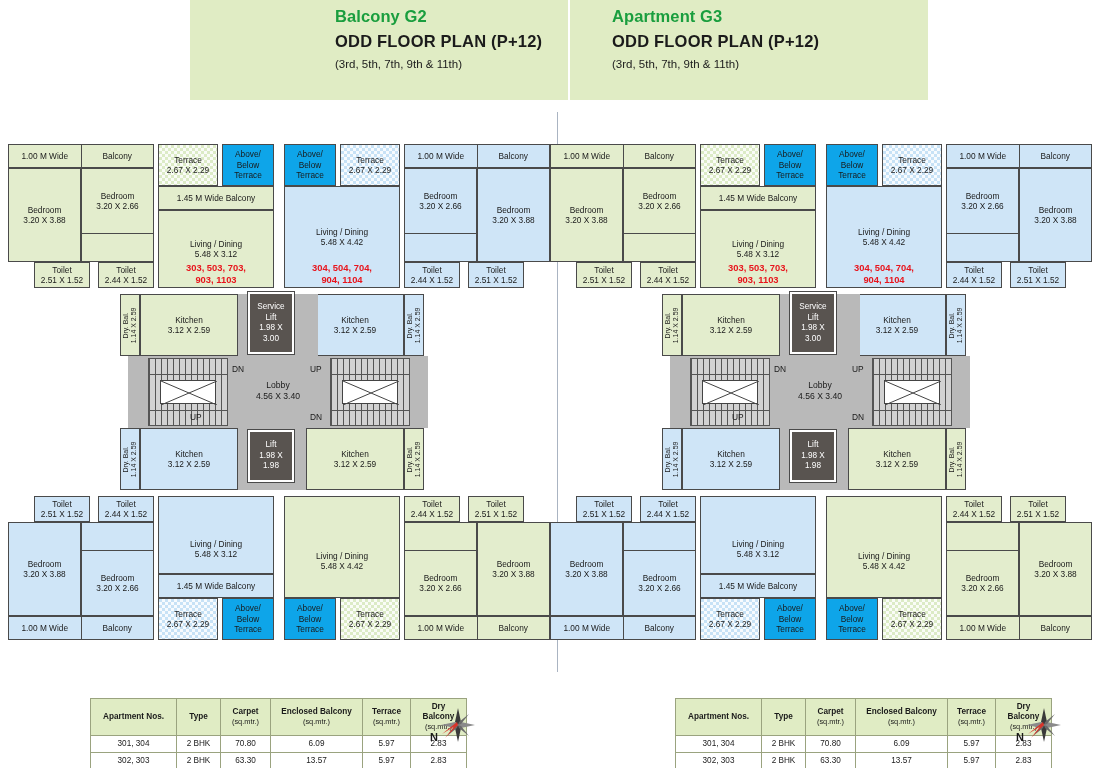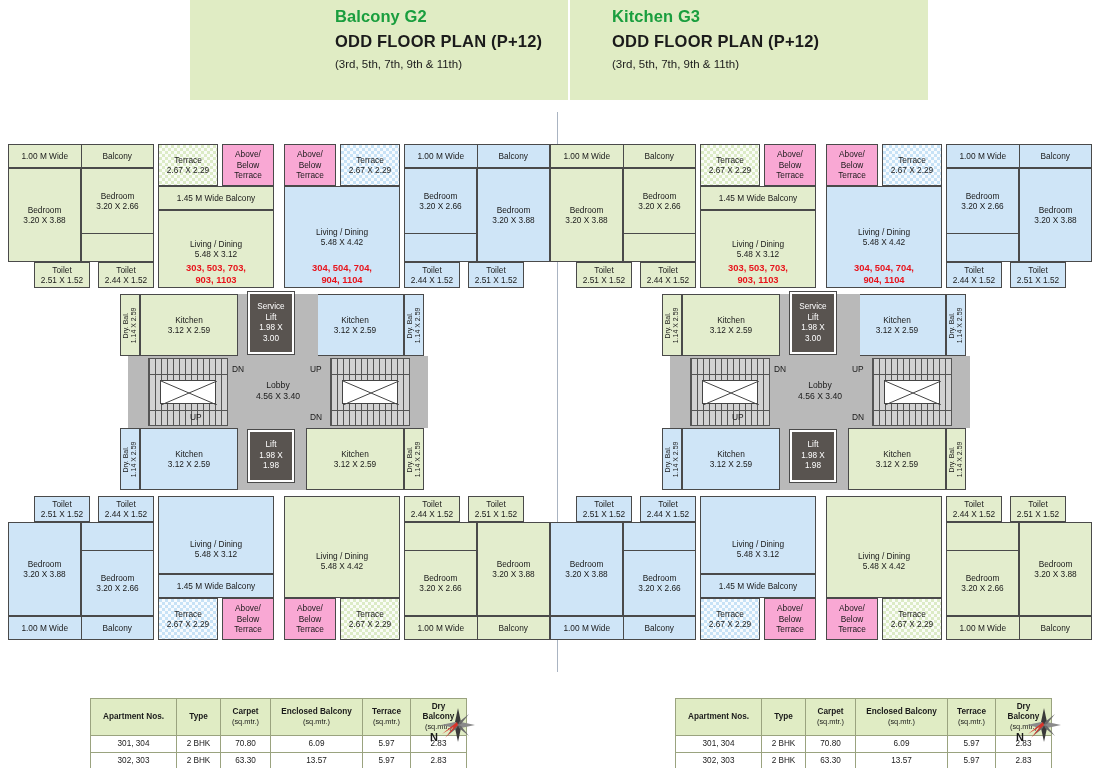--- a/index.html
+++ b/index.html
@@ -45,21 +45,21 @@
     border: 1px solid #4a4a4a;
     display: flex; flex-direction: column;
     align-items: center; justify-content: center;
     text-align: center;
     font-size: 8.3px; color: #1a1a1a; line-height: 10.5px;
     overflow: hidden;
   }
   .rm span { display: block; white-space: nowrap; }
   .green { background: #e3edcd; }
   .blue  { background: #cfe5f7; }
-  .white { background: #f9a8d4; }
+  .white { background: #0ea5e9; }
 
   
   .terr-g {
     background-color: #dcebc6;
     background-image:
       linear-gradient(45deg, rgba(255,255,255,.85) 25%, transparent 25%, transparent 75%, rgba(255,255,255,.85) 75%),
       linear-gradient(45deg, rgba(255,255,255,.85) 25%, transparent 25%, transparent 75%, rgba(255,255,255,.85) 75%);
     background-size: 6px 6px; background-position: 0 0, 3px 3px;
   }
   .terr-b {
@@ -144,21 +144,21 @@
 
   <div class="hdr-band hdr-left">
     <div class="hdr-inner">
       <div class="bldg-name">Balcony G2</div>
       <div class="plan-title">ODD FLOOR PLAN (P+12)</div>
       <div class="plan-sub">(3rd, 5th, 7th, 9th &amp; 11th)</div>
     </div>
   </div>
   <div class="hdr-band hdr-right">
     <div class="hdr-inner">
-      <div class="bldg-name">Kitchen G3</div>
+      <div class="bldg-name">Apartment G3</div>
       <div class="plan-title">ODD FLOOR PLAN (P+12)</div>
       <div class="plan-sub">(3rd, 5th, 7th, 9th &amp; 11th)</div>
     </div>
   </div>
 
   <div id="plan">
     <div class="divider"></div>
 
     <div class="bldg g2">
 

